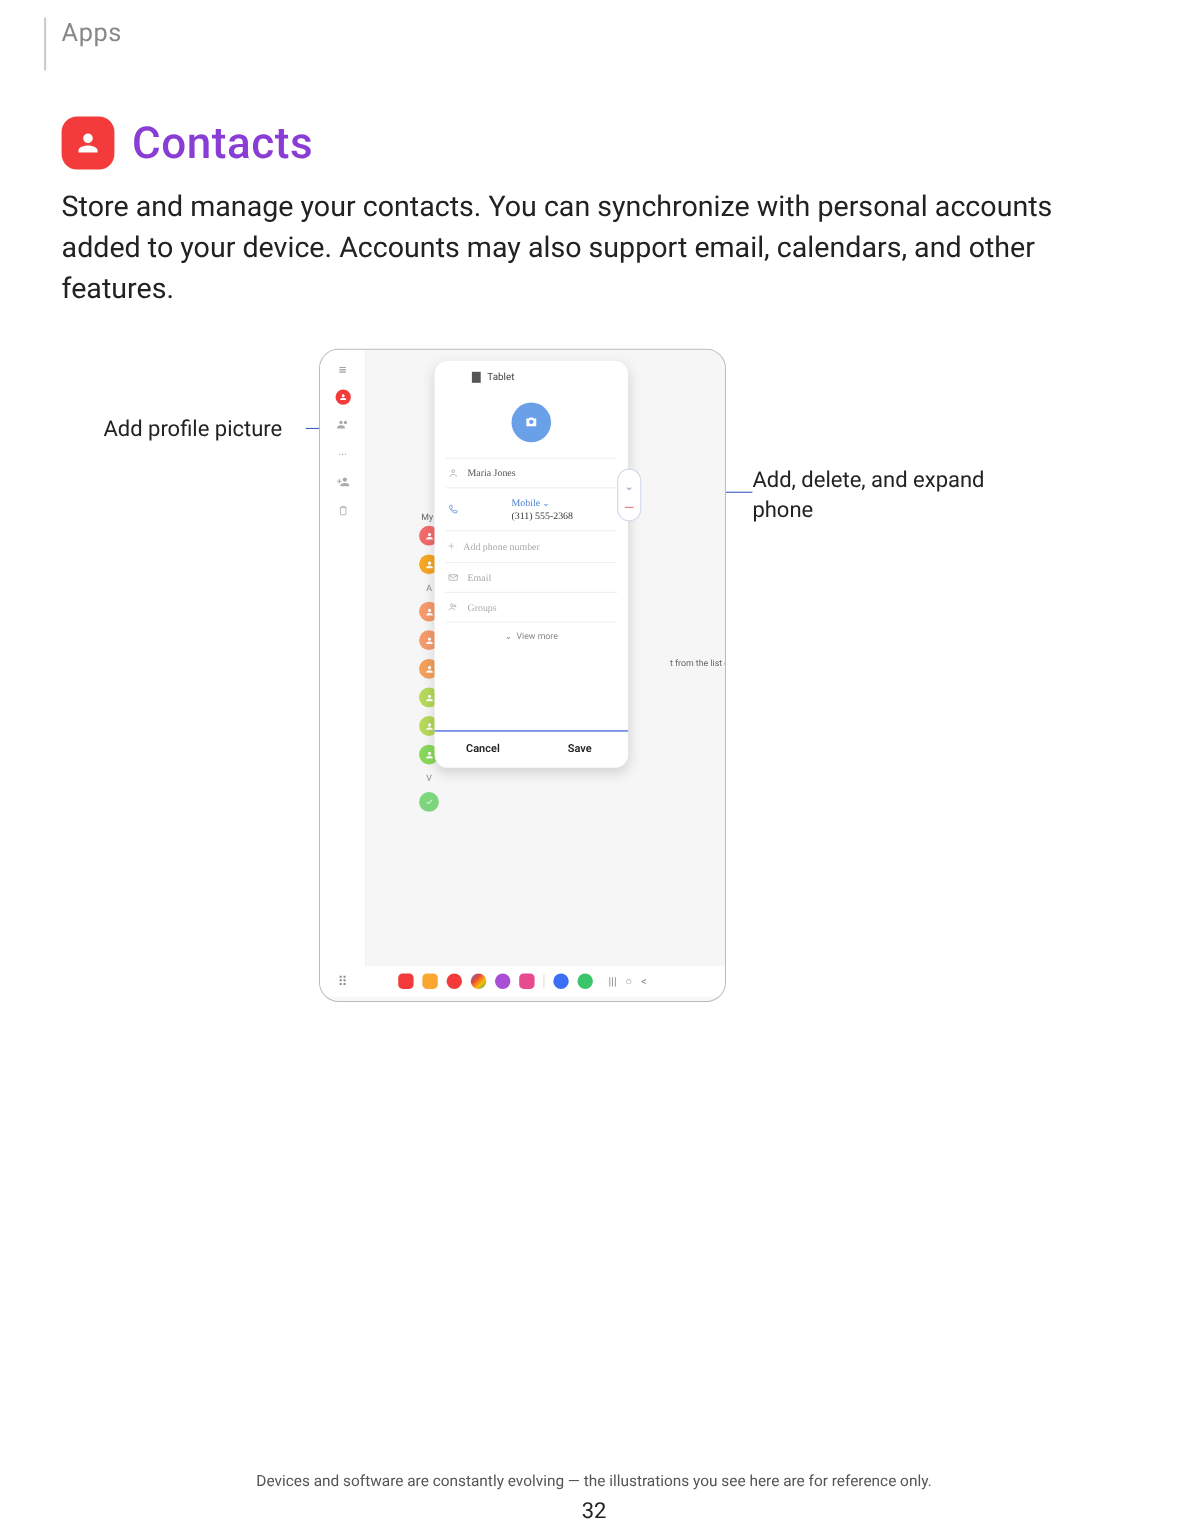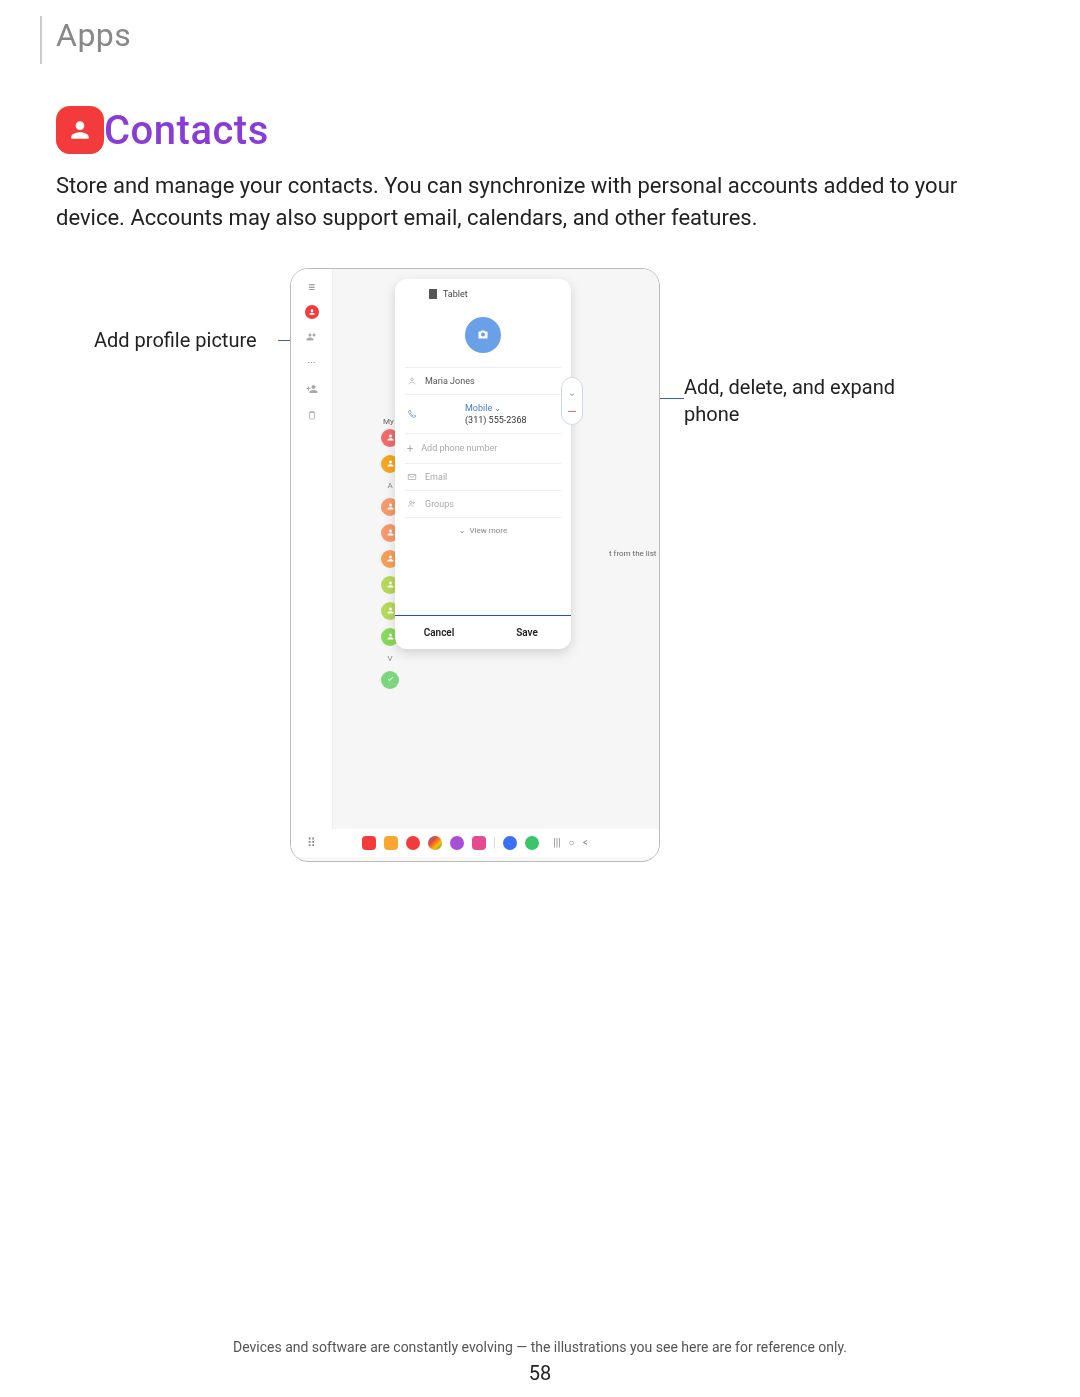--- a/index.html
+++ b/index.html
@@ -16,50 +16,51 @@
 }
 .header-line {
   border-left: 2px solid #ccc;
   padding-left: 14px;
   height: 48px;
   display: flex;
   align-items: flex-start;
 }
 .breadcrumb {
   color: #888;
-  font-size: 32px;
+  font-size: 23px;
   font-weight: 400;
   letter-spacing: 0.5px;
 }
 .content {
   padding: 42px 56px 0 56px;
 }
 .title-row {
   display: flex;
   align-items: flex-end;
+  gap: 16px;
 }
 .contacts-icon {
   width: 48px;
   height: 48px;
   background: #f43b3b;
   border-radius: 14px;
   display: flex;
   align-items: center;
   justify-content: center;
 }
 .contacts-icon svg { width: 26px; height: 26px; fill: #fff; }
 .title {
   font-size: 40px;
   color: #8a3dd4;
   font-weight: 500;
   letter-spacing: 0.5px;
 }
 .desc {
   margin-top: 16px;
-  font-size: 22px;
+  font-size: 26px;
   line-height: 1.45;
   color: #222;
 }
 .figure-wrap {
   position: relative;
   margin-top: 34px;
   height: 640px;
 }
 
 .callout {
@@ -167,20 +168,21 @@
 .avatar svg { width:14px; height:12px; fill:#fff; }
 .field {
   border-top: 1px solid #eee;
   padding: 8px 2px;
   display: flex;
   align-items: center;
   gap: 8px;
   font-size: 9px;
   color: #555;
   position: relative;
+  font-family: Liberation Serif, serif;
 }
 .field svg { width:10px; height:10px; fill:none; stroke:#999; stroke-width:1.5; }
 .field.phone svg { stroke:#4a7fd1; }
 .field .mobile-lbl { color:#4a7fd1; font-size:9px; }
 .field .chev { font-size:8px; color:#4a7fd1; margin-left:2px; }
 .phone-block { display:flex; flex-direction:column; gap:2px;margin-left:40px; }
 .phone-num { color:#333; font-size:9px; }
 .pill-group {
   position: absolute;
   right: -12px;
@@ -443,13 +445,13 @@
           <span>○</span>
           <span>&lt;</span>
         </div>
       </div>
 
     </div>
   </div>
 </div>
 
 <div class="footer-note">Devices and software are constantly evolving — the illustrations you see here are for reference only.</div>
-<div class="page-num">58</div>
+<div class="page-num">32</div>
 
 </body></html>

